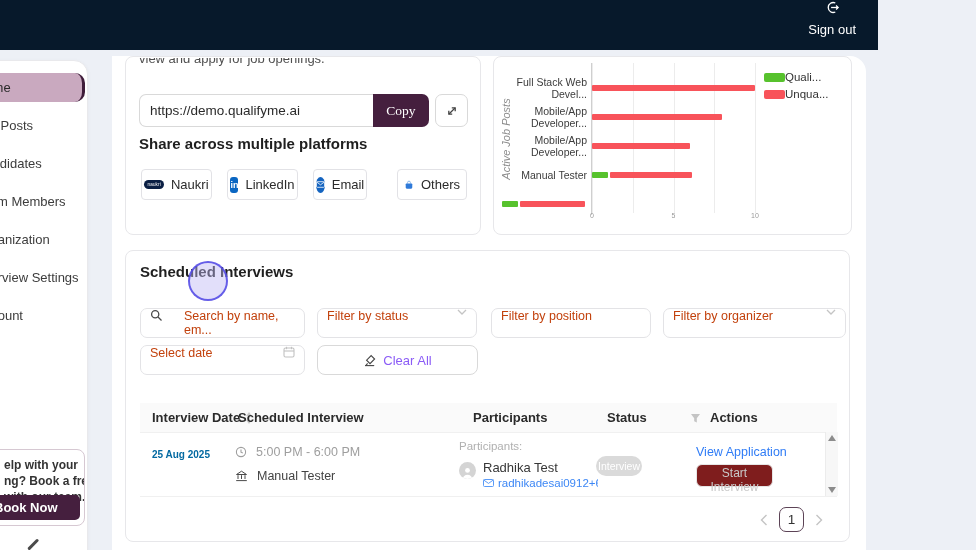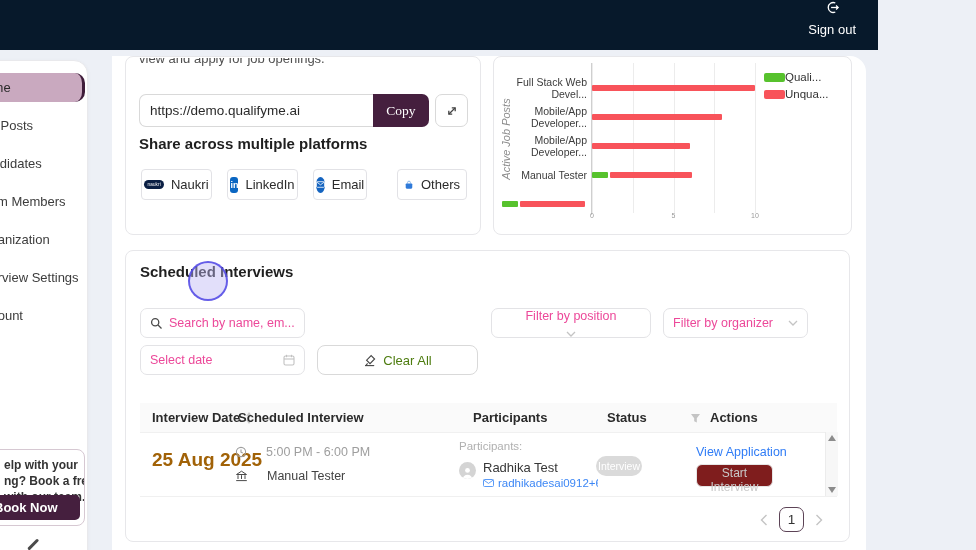--- a/index.html
+++ b/index.html
@@ -73,32 +73,32 @@
   .lrow{display:flex;align-items:center;margin-bottom:5px;}
   .lsw{width:21px;height:9px;border-radius:2px;display:inline-block;}
   .ltx{font-size:11.5px;color:#333;}
 
   
   .int-card{left:13px;top:194px;width:725px;height:292px;}
   .int-title{position:absolute;left:14px;top:12px;font-size:15px;font-weight:700;color:#1f1f1f;}
   .click-circle{position:absolute;left:62px;top:10px;width:36px;height:36px;border-radius:50%;
     border:2.5px solid rgba(79,70,229,.85);background:rgba(190,185,245,.45);pointer-events:none;}
   .fbox{position:absolute;height:30px;border:1px solid #e3e3e6;border-radius:7px;box-sizing:border-box;
-    display:flex;align-items:center;padding:0 9px;font-size:12.5px;color:#ec4899;background:#fff;gap:6px;}
+    display:flex;padding:0 9px;font-size:12.5px;color:#c2410c;background:#fff;gap:21px;}
   .fbox .grow{flex:1;}
   .clear-btn{position:absolute;height:30px;border:1px solid #d9d9d9;border-radius:8px;background:#fff;
-    display:flex;align-items:center;justify-content:center;gap:7px;font-size:13px;color:#4d7c0f;
+    display:flex;align-items:center;justify-content:center;gap:7px;font-size:13px;color:#8b5cf6;
     font-family:inherit;cursor:pointer;box-sizing:border-box;}
   .thead{position:absolute;left:14px;top:152px;width:697px;height:29px;background:#fafafa;
     border-bottom:1px solid #f0f0f0;}
   .th{position:absolute;top:0;height:29px;display:flex;align-items:center;gap:5px;font-size:13px;
     font-weight:700;color:#2b2b2b;}
   .trow{position:absolute;left:14px;top:181px;width:697px;height:64px;border-bottom:1px solid #f0f0f0;}
-  .cell-date{position:absolute;left:12px;top:17px;font-size:19px;font-weight:700;color:#a16207;}
-  .iconrow{position:absolute;display:flex;align-items:center;gap:19px;}
+  .cell-date{position:absolute;left:12px;top:17px;font-size:10px;font-weight:700;color:#0369a1;}
+  .iconrow{position:absolute;display:flex;align-items:center;gap:9px;}
   .muted{font-size:12.5px;color:#9e9e9e;}
   .dark{font-size:12.5px;color:#434343;}
   .p-label{position:absolute;left:319px;top:8px;font-size:11.5px;color:#b0b0b0;}
   .avatar{position:absolute;left:319px;top:30px;width:17px;height:17px;border-radius:50%;background:#d4d4d4;
     display:flex;align-items:flex-end;justify-content:center;overflow:hidden;}
   .p-name{position:absolute;left:343px;top:28px;font-size:13px;color:#373737;}
   .p-email{position:absolute;left:343px;top:45px;display:flex;align-items:center;gap:4px;}
   .p-email span{font-size:11.5px;color:#3d87f5;white-space:nowrap;overflow:hidden;max-width:100px;display:inline-block;}
   .badge{position:absolute;left:456px;top:24px;width:46px;height:20px;background:#dadada;border-radius:12px;
     color:#fff;font-size:10.5px;display:flex;align-items:center;justify-content:center;}
@@ -283,27 +283,33 @@
       <div class="int-title">Scheduled Interviews</div>
       <div class="click-circle"></div>
 
       <div class="fbox" style="left:14px;top:57px;width:165px;">
         <svg width="13" height="13" viewBox="0 0 13 13">
           <circle cx="5.2" cy="5.2" r="3.6" fill="none" stroke="#4a4a4a" stroke-width="1.3"></circle>
           <line x1="8" y1="8" x2="11.5" y2="11.5" stroke="#4a4a4a" stroke-width="1.3"></line>
         </svg>
         <span class="grow">Search by name, em...</span>
       </div>
+      <div class="fbox" style="left:191px;top:57px;width:160px;">
+        <span class="grow">Filter by status</span>
+        <svg width="10" height="6" viewBox="0 0 10 6">
+          <polyline points="1,1 5,5 9,1" fill="none" stroke="#c4c4c4" stroke-width="1.3"></polyline>
+          </svg>
+      </div>
       <div class="fbox" style="left:365px;top:57px;width:160px;flex-direction:column;">
         <span class="grow">Filter by position</span>
         <svg width="10" height="6" viewBox="0 0 10 6">
           <polyline points="1,1 5,5 9,1" fill="none" stroke="#c4c4c4" stroke-width="1.3"></polyline>
           </svg>
       </div>
-      <div class="fbox" style="left:537px;top:57px;width:145px;">
+      <div class="fbox" style="left:537px;top:57px;width:183px;">
         <span class="grow">Filter by organizer</span>
         <svg width="10" height="6" viewBox="0 0 10 6">
           <polyline points="1,1 5,5 9,1" fill="none" stroke="#c4c4c4" stroke-width="1.3"></polyline>
           </svg>
       </div>
 
       <div class="fbox" style="left:14px;top:94px;width:165px;">
         <span class="grow">Select date</span>
         <svg width="12" height="12" viewBox="0 0 12 12">
           <rect x="1" y="2" width="10" height="9" rx="1.5" fill="none" stroke="#c2c2c2" stroke-width="1.1"></rect>

